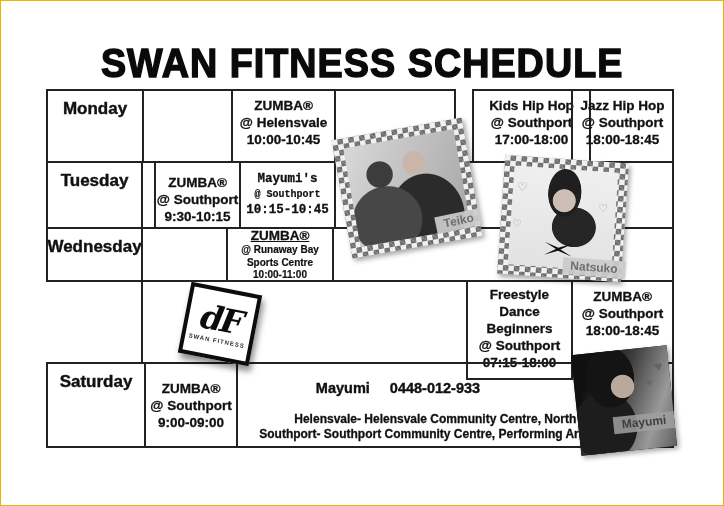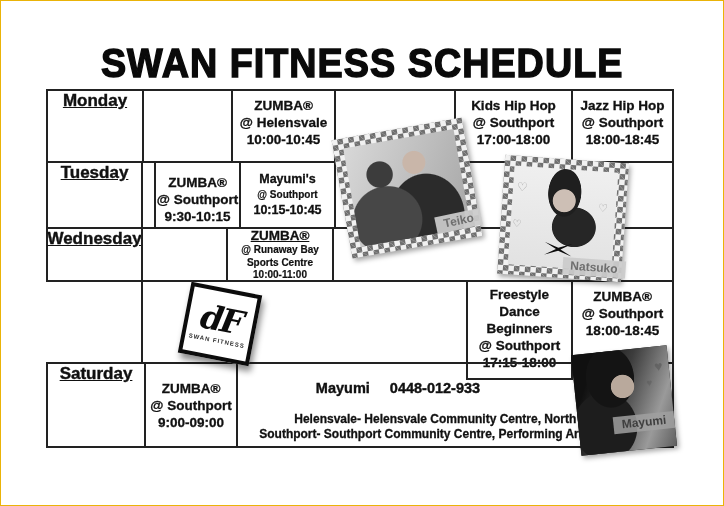--- a/index.html
+++ b/index.html
@@ -3,21 +3,21 @@
 <meta charset="utf-8">
 <style>
   html,body{margin:0;padding:0;background:#ffffff;}
   .page{position:relative;width:724px;height:506px;background:#ffffff;overflow:hidden;
         font-family:"Liberation Sans",sans-serif;color:#111;border:1px solid #eab308;box-sizing:border-box;}
   .title{position:absolute;left:0;right:0;top:42px;text-align:center;}
   .title span{display:inline-block;font-size:37px;font-weight:bold;letter-spacing:1px;
         transform:scale(1.02,1.12);-webkit-text-stroke:1.3px #0a0a0a;color:#0a0a0a;}
   .cell{position:absolute;box-sizing:border-box;border:2px solid #222;background:transparent;
         display:flex;flex-direction:column;align-items:center;z-index:1;}
-  .day{font-size:17px;font-weight:bold;padding-top:0;text-decoration:underline;-webkit-text-stroke:0.4px #111;}
+  .day{font-size:17px;font-weight:bold;padding-top:8px;-webkit-text-stroke:0.4px #111;}
   .entry{display:flex;flex-direction:column;text-align:center;font-weight:bold;}
   .c-lg{font-size:13.5px;line-height:17px;-webkit-text-stroke:0.3px #111;}
   .c-md{font-size:12.5px;line-height:15px;-webkit-text-stroke:0.3px #111;}
   .c-sm{font-size:10px;line-height:12.5px;-webkit-text-stroke:0.2px #111;}
   .u{text-decoration:underline;}
   .top-pad6{justify-content:flex-start;padding-top:6px;}
   .top-pad4{justify-content:flex-start;padding-top:4px;}
   .vcenter{justify-content:center;}
   
   .info-cell{position:relative;}
@@ -85,21 +85,21 @@
   </div>
   <div class="cell" style="left:141px;top:88px;width:91px;height:74px;"></div>
   <div class="cell top-pad6" style="left:230px;top:88px;width:105px;height:74px;">
     <div class="entry">
       <span class="c-lg">ZUMBA®</span>
       <span class="c-lg">@ Helensvale</span>
       <span class="c-lg">10:00-10:45</span>
     </div>
   </div>
   <div class="cell" style="left:333px;top:88px;width:122px;height:74px;"></div>
-  <div class="cell top-pad6" style="left:453px;top:88px;width:119px;height:74px;">
+  <div class="cell top-pad6" style="left:471px;top:88px;width:119px;height:74px;">
     <div class="entry">
       <span class="c-lg">Kids Hip Hop</span>
       <span class="c-lg">@ Southport</span>
       <span class="c-lg">17:00-18:00</span>
     </div>
   </div>
   <div class="cell top-pad6" style="left:570px;top:88px;width:103px;height:74px;">
     <div class="entry">
       <span class="c-lg">Jazz Hip Hop</span>
       <span class="c-lg">@ Southport</span>
@@ -111,21 +111,21 @@
     <span>Tuesday</span>
   </div>
   <div class="cell" style="left:140px;top:160px;width:15px;height:68px;"></div>
   <div class="cell vcenter" style="left:153px;top:160px;width:87px;height:68px;padding-top:8px;">
     <div class="entry">
       <span class="c-lg">ZUMBA®</span>
       <span class="c-lg">@ Southport</span>
       <span class="c-lg">9:30-10:15</span>
     </div>
   </div>
-  <div class="cell vcenter" style="left:238px;top:160px;width:97px;height:68px;">
+  <div class="cell vcenter" style="left:238px;top:160px;width:97px;height:68px;font-family:Liberation Mono, monospace;">
     <div class="entry">
       <span class="c-md">Mayumi's</span>
       <span class="c-sm" style="margin-top:2px;">@ Southport</span>
       <span class="c-md" style="margin-top:2px;">10:15-10:45</span>
     </div>
   </div>
   <div class="cell" style="left:333px;top:160px;width:340px;height:68px;"></div>
 
   <div class="cell day" style="left:45px;top:226px;width:97px;height:55px;">
     <span>Wednesday</span>
@@ -140,21 +140,21 @@
     </div>
   </div>
   <div class="cell" style="left:331px;top:226px;width:342px;height:55px;"></div>
 
   <div class="cell" style="left:140px;top:279px;width:327px;height:84px;"></div>
   <div class="cell top-pad4" style="left:465px;top:279px;width:107px;height:100px;">
     <div class="entry">
       <span class="c-lg">Freestyle Dance</span>
       <span class="c-lg">Beginners</span>
       <span class="c-lg">@ Southport</span>
-      <span class="c-lg">17:15-18:00</span>
+      <span class="c-lg">07:15-18:00</span>
     </div>
   </div>
   <div class="cell top-pad6" style="left:570px;top:279px;width:103px;height:84px;">
     <div class="entry">
       <span class="c-lg">ZUMBA®</span>
       <span class="c-lg">@ Southport</span>
       <span class="c-lg">18:00-18:45</span>
     </div>
   </div>
 

